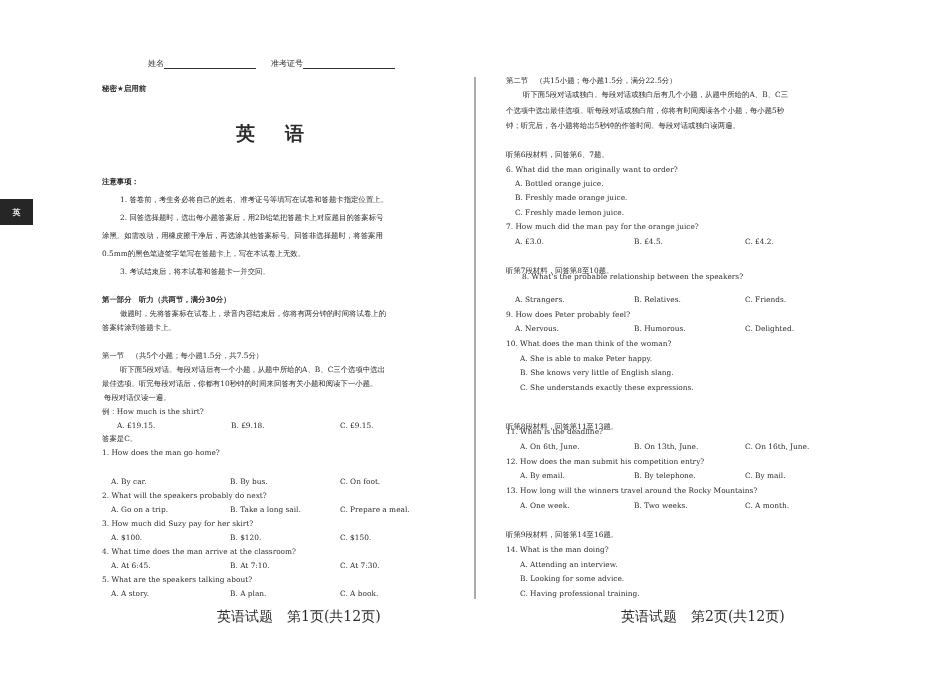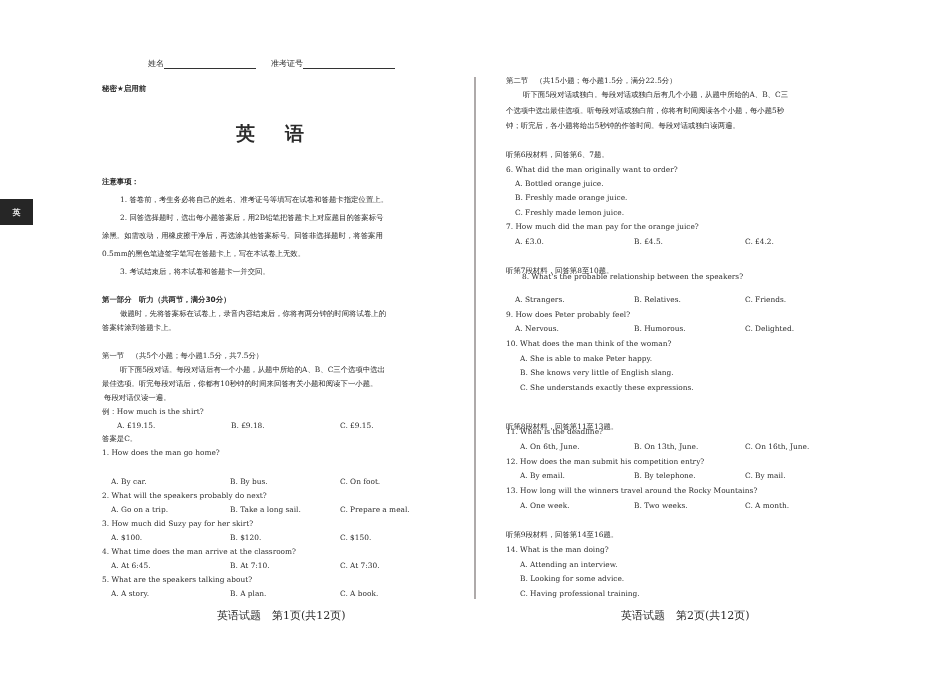--- a/index.html
+++ b/index.html
@@ -17,21 +17,21 @@
     font-size: 8px; font-family: "DejaVu Sans", sans-serif; font-weight: bold;
   }
   .divider { left: 474px; top: 77px; width: 2px; height: 522px; background: #aeaaaa; }
   .header-fields { left: 148px; top: 58px; font-size: 8px; white-space: nowrap; }
   .header-fields .ul { display: inline-block; border-bottom: 1px solid #333; vertical-align: bottom; height: 9px; }
   .confid { left: 102px; top: 84px; font-family: "DejaVu Sans", sans-serif; font-weight: bold; font-size: 7.5px; }
   .title { left: 236px; top: 121px; font-family: "DejaVu Sans", sans-serif; font-weight: bold; font-size: 19px; letter-spacing: 30px; }
   .line { position: absolute; white-space: nowrap; line-height: 10px; }
   .b { font-family: "DejaVu Sans", sans-serif; font-weight: bold; }
   .opt { position: absolute; white-space: nowrap; line-height: 10px; }
-  .footer { font-size: 11px; white-space: nowrap; }
+  .footer { font-size: 14px; white-space: nowrap; }
 </style>
 </head>
 <body>
 
 <div class="abs side-tab">
     <span>英</span>
   </div>
 
 <div class="abs divider"></div>
 

